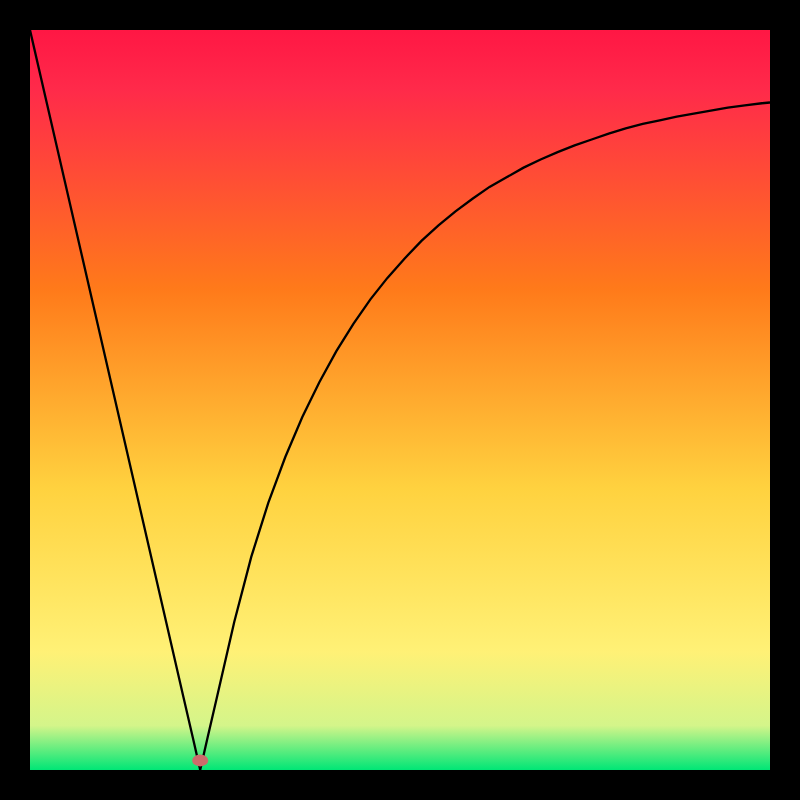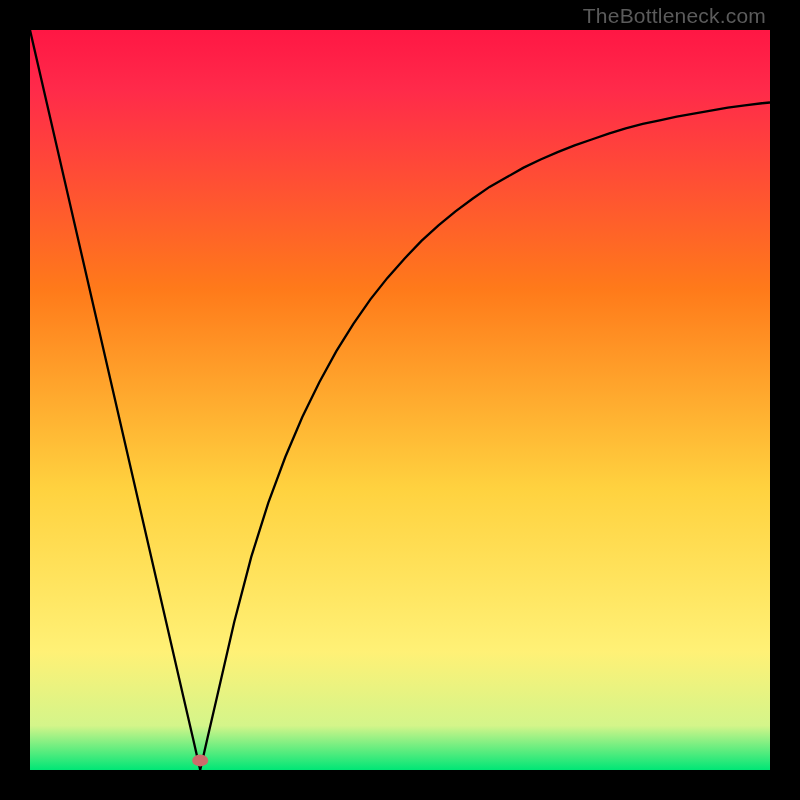--- a/index.html
+++ b/index.html
@@ -30,21 +30,20 @@
     font-size: 21px;
     font-weight: 500;
     color: #5b5b5b;
     letter-spacing: 0.2px;
   }
 </style>
 </head>
 <body>
 
 <div class="chart-container">
-  <div class="watermark">TheBottleneck.com</div>
   <div class="plot-area">
     <svg id="chart-svg" width="740" height="740" viewBox="0 0 740 740">
       <defs>
         <linearGradient id="bg-grad" x1="0" y1="0" x2="0" y2="1">
           <stop id="g0" offset="0%" stop-color="#ff1744"></stop>
           <stop id="g1" offset="8%" stop-color="#ff2a4a"></stop>
           <stop id="g2" offset="35%" stop-color="#ff7a1a"></stop>
           <stop id="g3" offset="62%" stop-color="#ffd23f"></stop>
           <stop id="g4" offset="84%" stop-color="#fff176"></stop>
           <stop id="g5" offset="94%" stop-color="#d4f58a"></stop>

